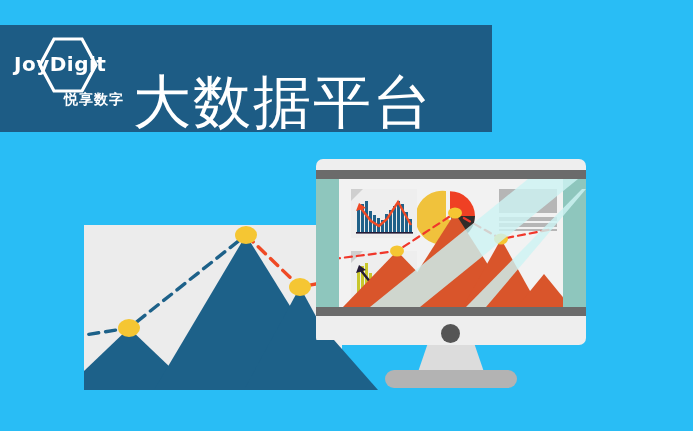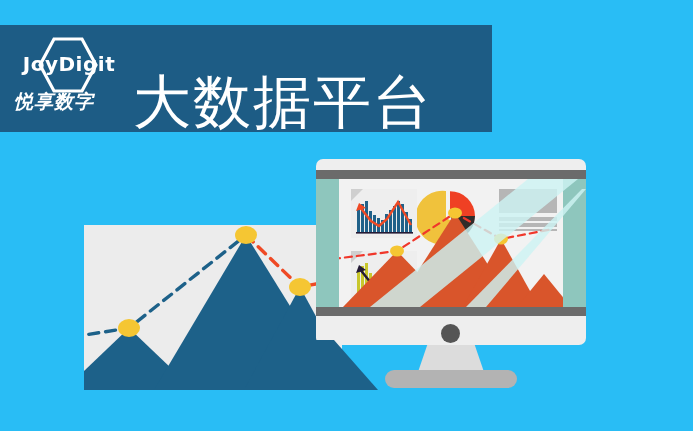--- a/index.html
+++ b/index.html
@@ -41,41 +41,40 @@
     left: 24px;
     top: 0px;
     width: 60px;
     height: 56px;
   }
   #logo-word {
     position: absolute;
     left: 0;
     top: 17px;
     width: 110px;
-    text-align: center;
+    text-align: left;
     color: #ffffff;
     font-size: 20px;
     font-weight: bold;
     letter-spacing: 0.5px;
     font-family: "DejaVu Sans", sans-serif;
     line-height: 1;
   }
   #logo-sub {
     position: absolute;
     left: 0;
     top: 55px;
     width: 110px;
-    text-align: left;
+    text-align: right;
     color: #ffffff;
-    font-size: 19px;
+    font-size: 14px;
     font-weight: bold;
     letter-spacing: 1px;
     line-height: 1;
     font-family: "DejaVu Sans", sans-serif;
-    font-style: italic;
   }
 
   #banner-title {
     position: absolute;
     left: 133px;
     top: 48px;
     color: #ffffff;
     font-size: 58px;
     font-weight: normal;
     letter-spacing: 2px;

